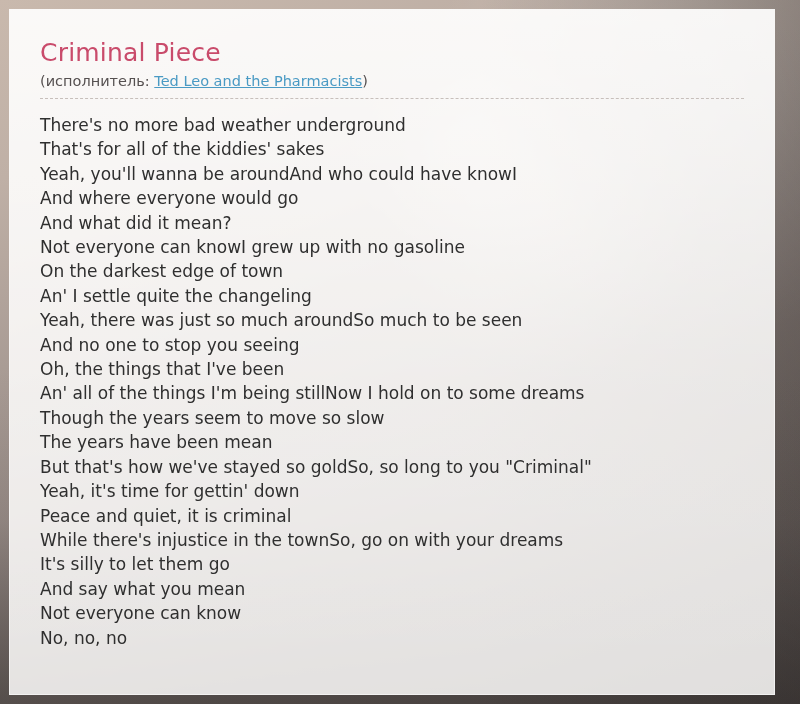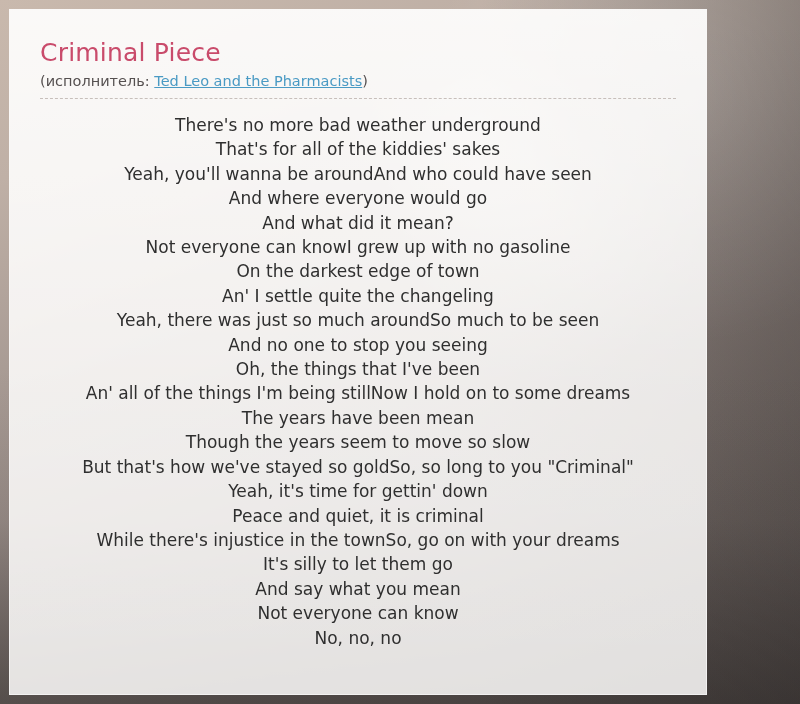--- a/index.html
+++ b/index.html
@@ -35,21 +35,21 @@
     pointer-events: none;
     background:
       linear-gradient(to top, rgba(40,36,34,0.45) 0%, rgba(40,36,34,0.06) 26%, rgba(40,36,34,0) 48%),
       linear-gradient(to left, rgba(40,36,34,0.30) 0%, rgba(40,36,34,0) 40%);
   }
   
   #card {
     position: relative;
     z-index: 3;
     box-sizing: border-box;
-    width: 698px;
+    width: 766px;
     height: 686px;
     background: rgba(253,252,250,0.86);
     border: 1px solid rgba(255,255,255,0.55);
     padding: 28px 30px 0 30px;
   }
   #card::before {
     content: "";
     position: absolute;
     top: 0; left: 0; right: 0; bottom: 0;
     background: linear-gradient(to bottom, rgba(255,255,255,0.55) 0%, rgba(255,255,255,0.10) 55%, rgba(255,255,255,0.0) 100%);
@@ -74,21 +74,20 @@
     margin-bottom: 14px;
   }
   #artist-line a {
     color: #4a9ac4;
     text-decoration: underline;
   }
   #lyrics {
     font-size: 17px;
     line-height: 24.4px;
     color: #2f2f2f;
-    text-align: center;
   }
   #lyrics .line {
     white-space: pre-wrap;
   }
 </style>
 </head>
 <body>
 
 <div id="page">
   <div id="card">
@@ -96,32 +95,32 @@
 
       <h1 id="song-title">Criminal Piece</h1>
 
       <div id="artist-line">
         <span>(исполнитель: </span><a href="#">Ted Leo and the Pharmacists</a><span>)</span>
       </div>
 
       <div id="lyrics">
         <div class="line">There's no more bad weather underground</div>
         <div class="line">That's for all of the kiddies' sakes</div>
-        <div class="line">Yeah, you'll wanna be aroundAnd who could have seen</div>
+        <div class="line">Yeah, you'll wanna be aroundAnd who could have knowI</div>
         <div class="line">And where everyone would go</div>
         <div class="line">And what did it mean?</div>
         <div class="line">Not everyone can knowI grew up with no gasoline</div>
         <div class="line">On the darkest edge of town</div>
         <div class="line">An' I settle quite the changeling</div>
         <div class="line">Yeah, there was just so much aroundSo much to be seen</div>
         <div class="line">And no one to stop you seeing</div>
         <div class="line">Oh, the things that I've been</div>
         <div class="line">An' all of the things I'm being stillNow I hold on to some dreams</div>
+        <div class="line">Though the years seem to move so slow</div>
         <div class="line">The years have been mean</div>
-        <div class="line">Though the years seem to move so slow</div>
         <div class="line">But that's how we've stayed so goldSo, so long to you "Criminal"</div>
         <div class="line">Yeah, it's time for gettin' down</div>
         <div class="line">Peace and quiet, it is criminal</div>
         <div class="line">While there's injustice in the townSo, go on with your dreams</div>
         <div class="line">It's silly to let them go</div>
         <div class="line">And say what you mean</div>
         <div class="line">Not everyone can know</div>
         <div class="line">No, no, no</div>
       </div>
 

